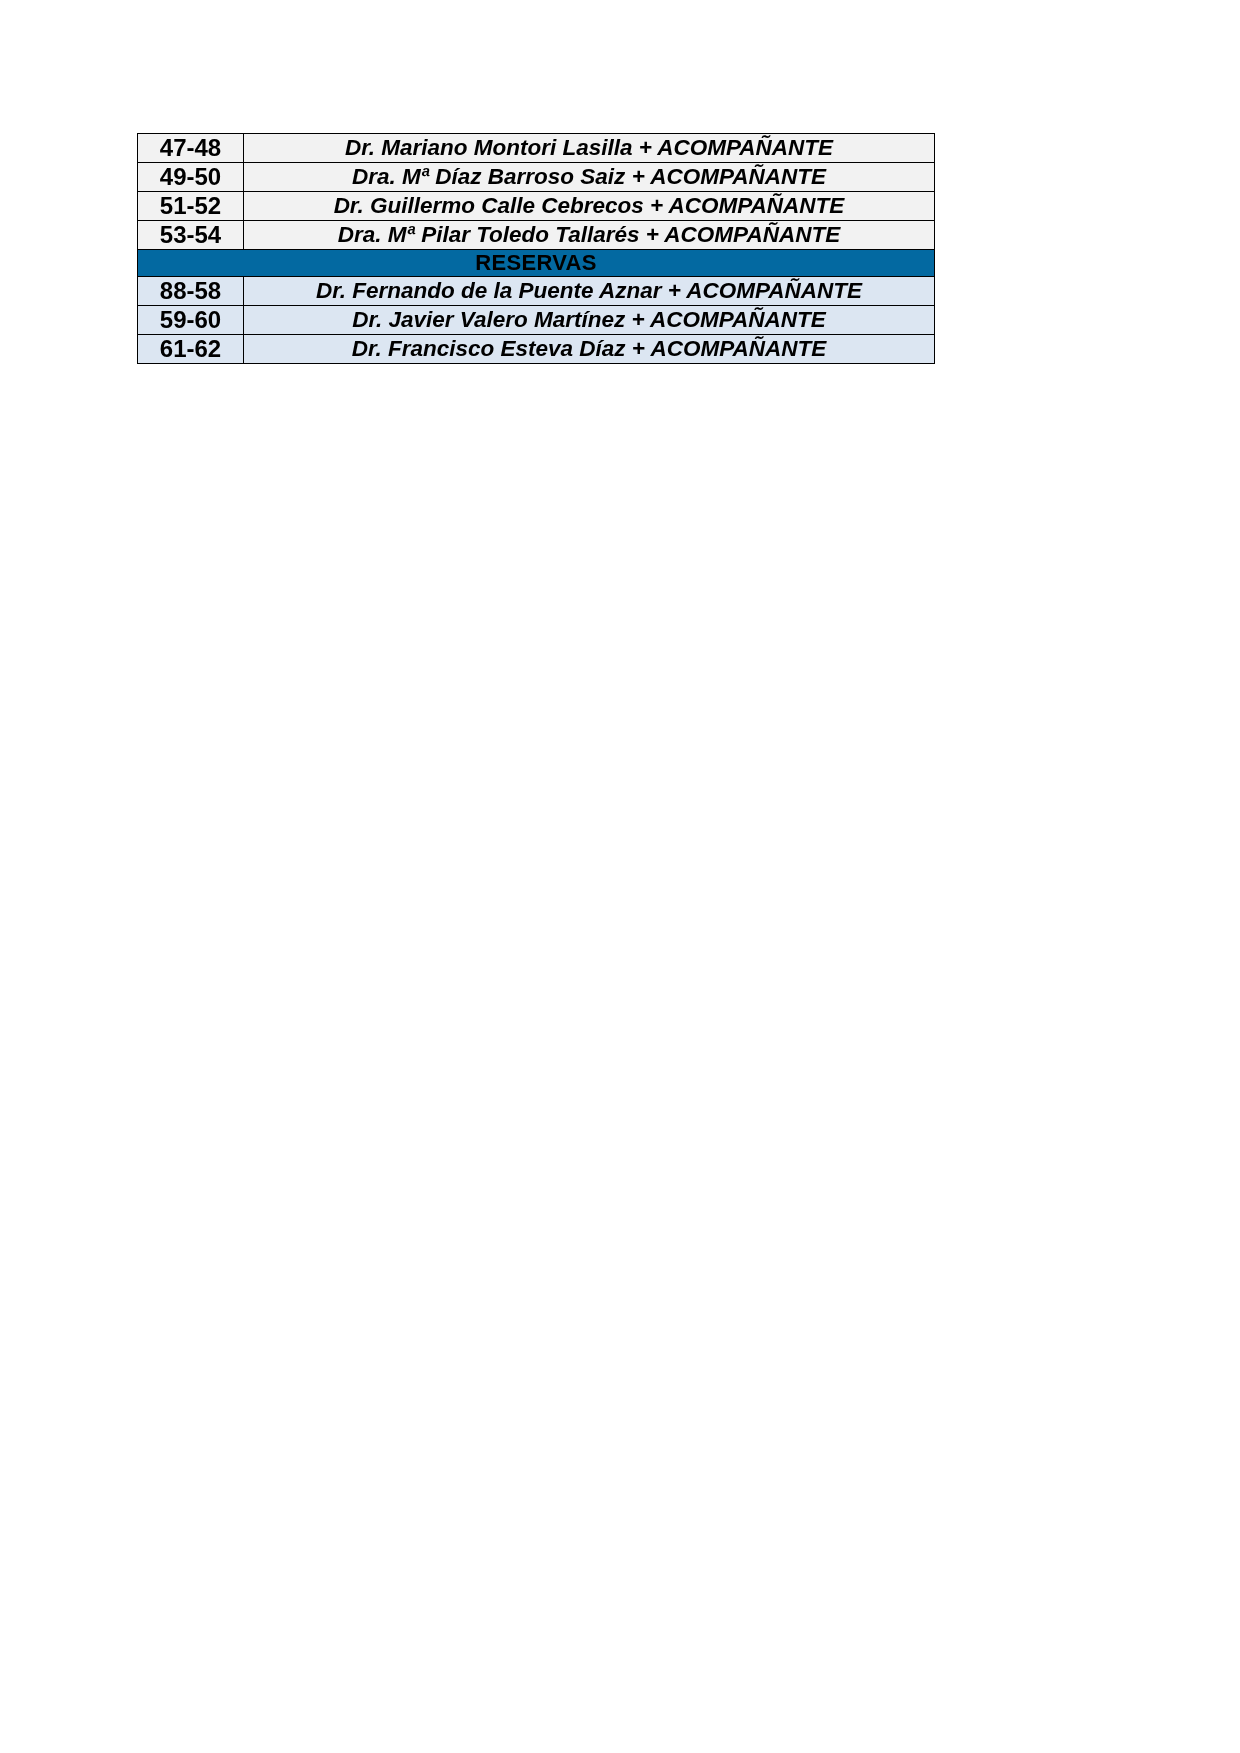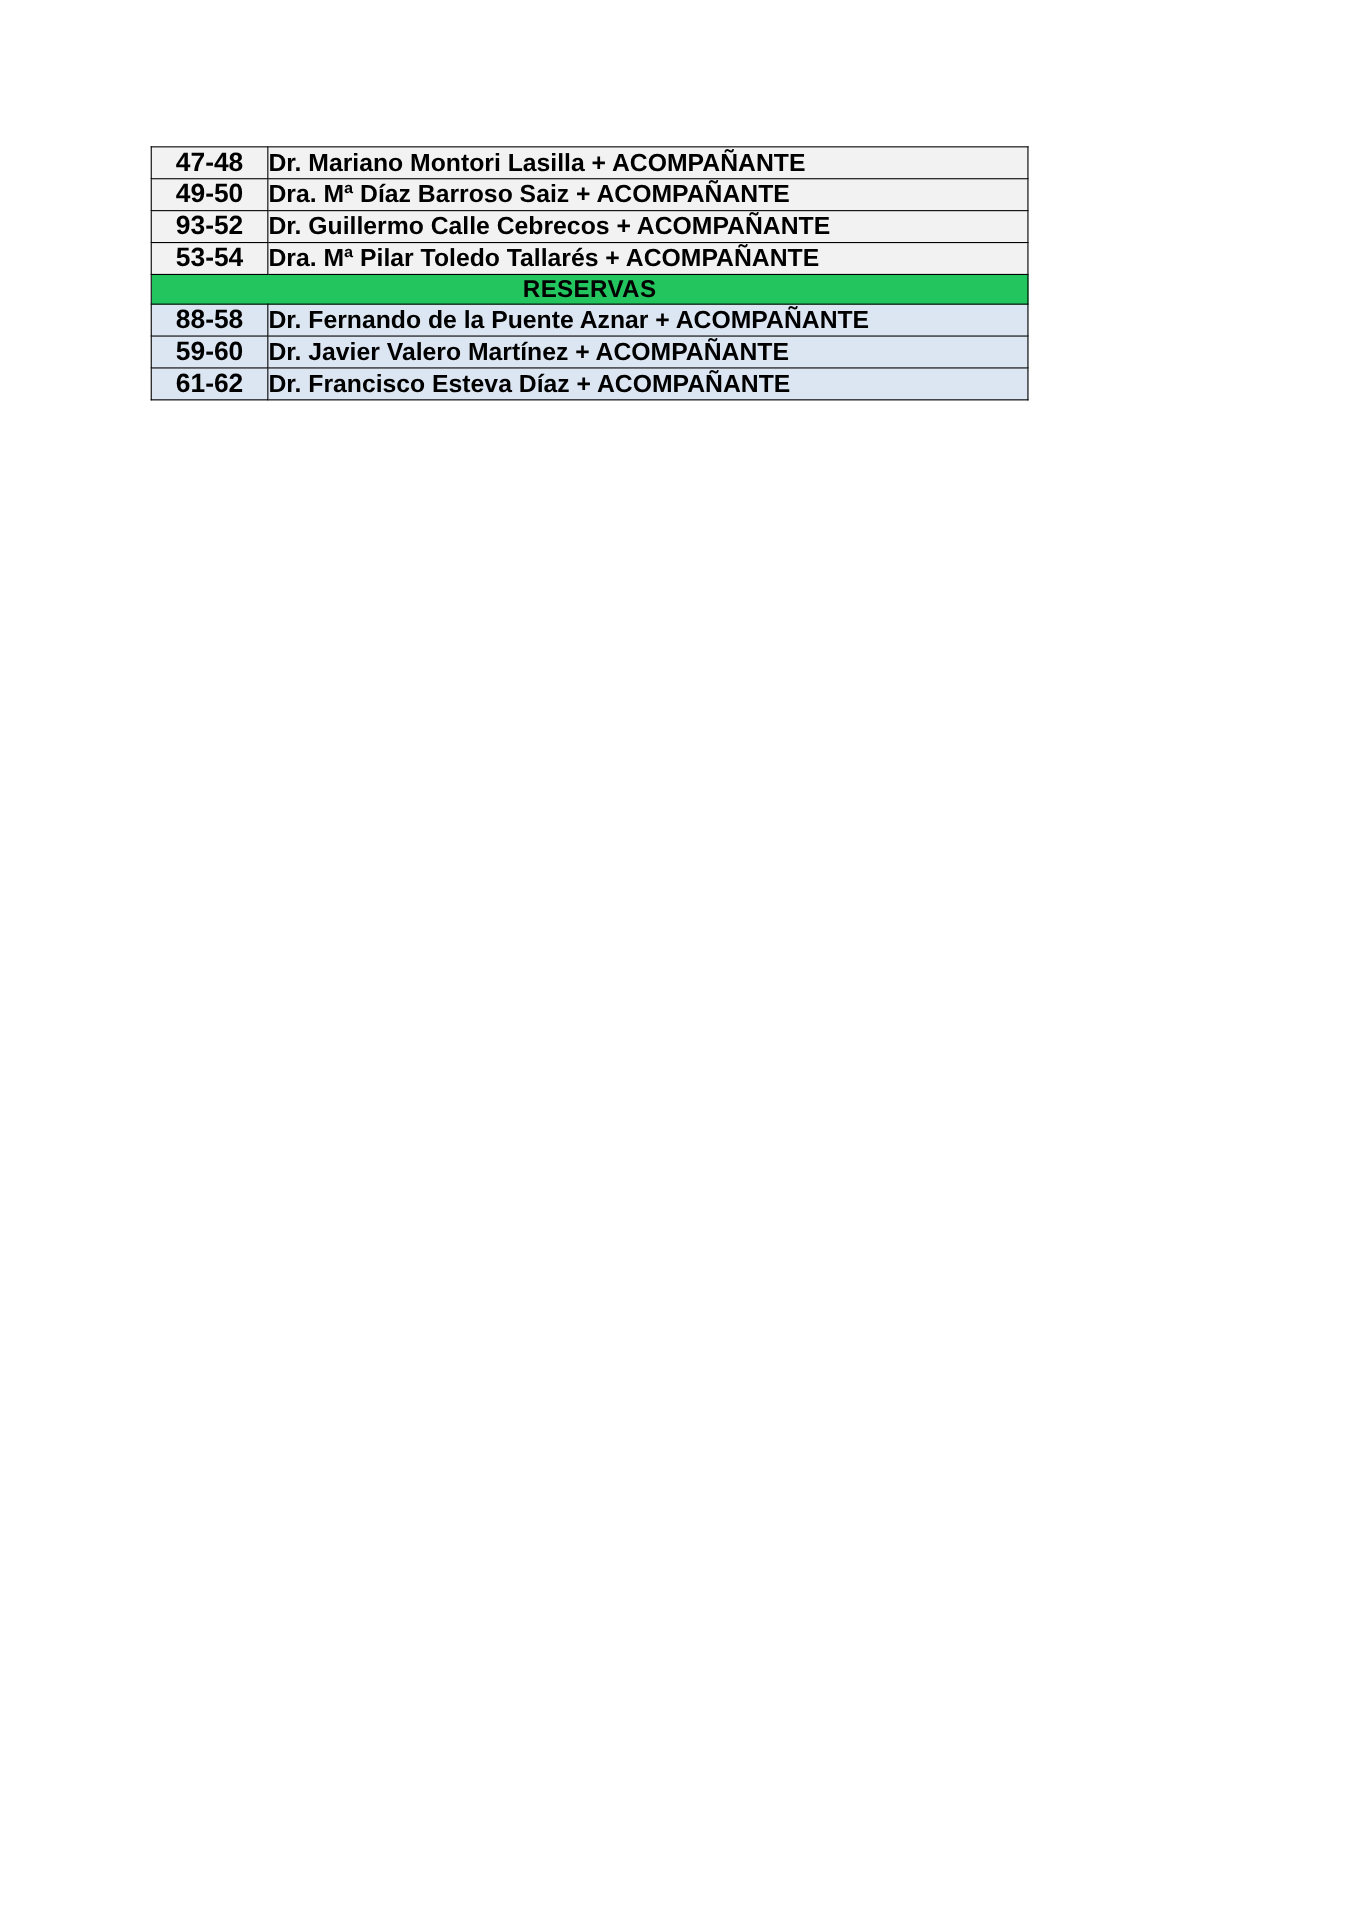--- a/index.html
+++ b/index.html
@@ -40,36 +40,38 @@
   .cell-seat {
     text-align: center;
     font-weight: bold;
     font-size: 24px;
     font-style: normal;
     padding: 7px 6px 9px 6px;
     letter-spacing: 0px;
   }
   .cell-name {
     font-weight: bold;
+    font-style: italic;
     font-size: 22.5px;
     padding: 8px 6px 9px 9px;
     white-space: nowrap;
+    text-align: center;
   }
   .row-plain td {
     background: #f2f2f2;
   }
   .row-reserva td {
     background: #dce6f2;
   }
   .cell-section {
     text-align: center;
     font-weight: bold;
     font-size: 22px;
     font-style: normal;
-    background: #22c55e;
+    background: #0369a1;
     padding: 9px 6px 10px 6px;
     letter-spacing: 0.3px;
   }
 </style>
 </head>
 <body>
 
 <div class="page">
 
   <table class="seating-table">
@@ -83,21 +85,21 @@
         <td class="cell-seat">47-48</td>
         <td class="cell-name">Dr. Mariano Montori Lasilla  + ACOMPAÑANTE</td>
       </tr>
 
       <tr class="row-plain">
         <td class="cell-seat">49-50</td>
         <td class="cell-name">Dra. Mª Díaz Barroso Saiz  + ACOMPAÑANTE</td>
       </tr>
 
       <tr class="row-plain">
-        <td class="cell-seat">93-52</td>
+        <td class="cell-seat">51-52</td>
         <td class="cell-name">Dr. Guillermo Calle Cebrecos  + ACOMPAÑANTE</td>
       </tr>
 
       <tr class="row-plain">
         <td class="cell-seat">53-54</td>
         <td class="cell-name">Dra. Mª Pilar Toledo Tallarés  + ACOMPAÑANTE</td>
       </tr>
 
       <tr>
         <td class="cell-section" colspan="2">RESERVAS</td>

